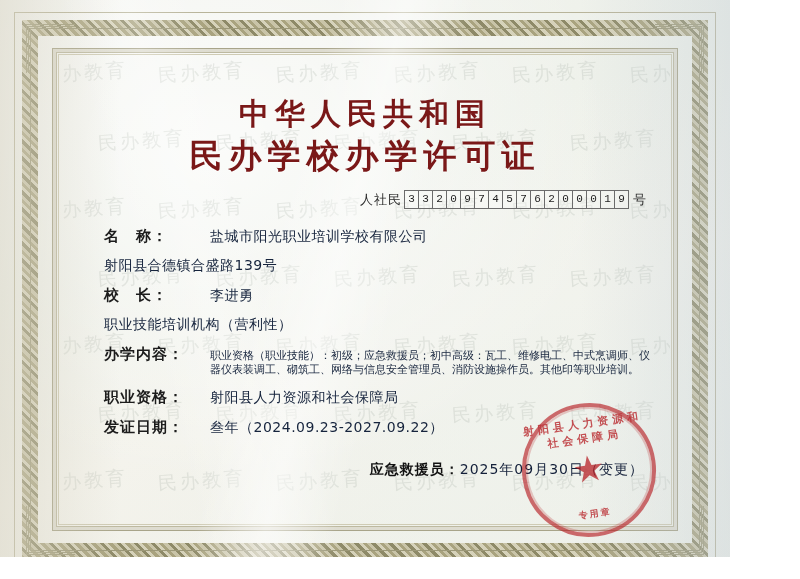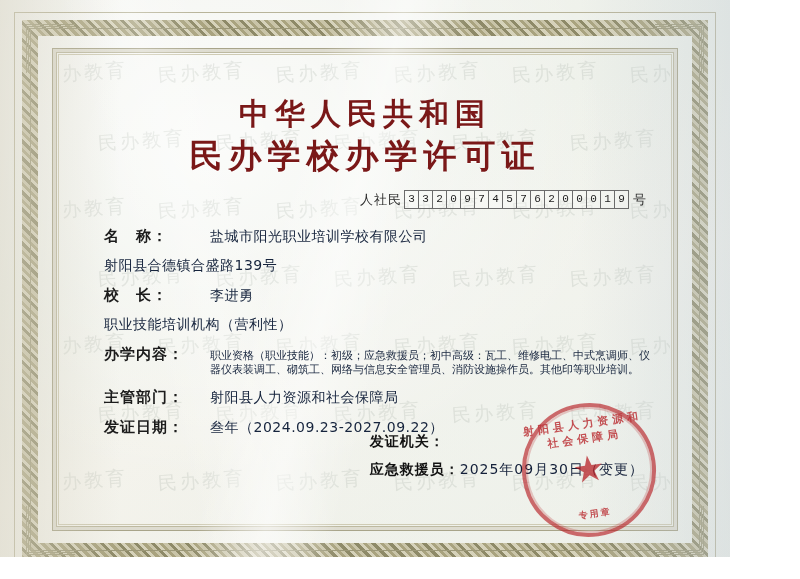--- a/index.html
+++ b/index.html
@@ -389,33 +389,30 @@
           <div class="field-value">李进勇</div>
         </div>
         <div class="field-row">
           <div class="field-value">职业技能培训机构（营利性）</div>
         </div>
         <div class="field-row">
           <div class="field-label">办学内容：</div>
           <div class="field-value small">职业资格（职业技能）：初级；应急救援员；初中高级：瓦工、维修电工、中式烹调师、仪器仪表装调工、砌筑工、网络与信息安全管理员、消防设施操作员。其他印等职业培训。</div>
         </div>
         <div class="field-row">
-          <div class="field-label">主管部门：</div>
+          <div class="field-label">职业资格：</div>
           <div class="field-value">射阳县人力资源和社会保障局</div>
         </div>
         <div class="field-row">
           <div class="field-label">发证日期：</div>
           <div class="field-value">叁年（2024.09.23-2027.09.22）</div>
         </div>
       </div>
 
     <div class="footer-block">
-      <div class="footer-row">
-        <span class="lbl">发证机关：</span><span></span>
-      </div>
       <div class="footer-row">
         <span class="lbl">应急救援员：</span><span>2025年09月30日（变更）</span>
       </div>
     </div>
 
   </div>
 
   <div class="seal">
     <div class="arc-top">射阳县人力资源和社会保障局</div>
     <div class="star">★</div>

